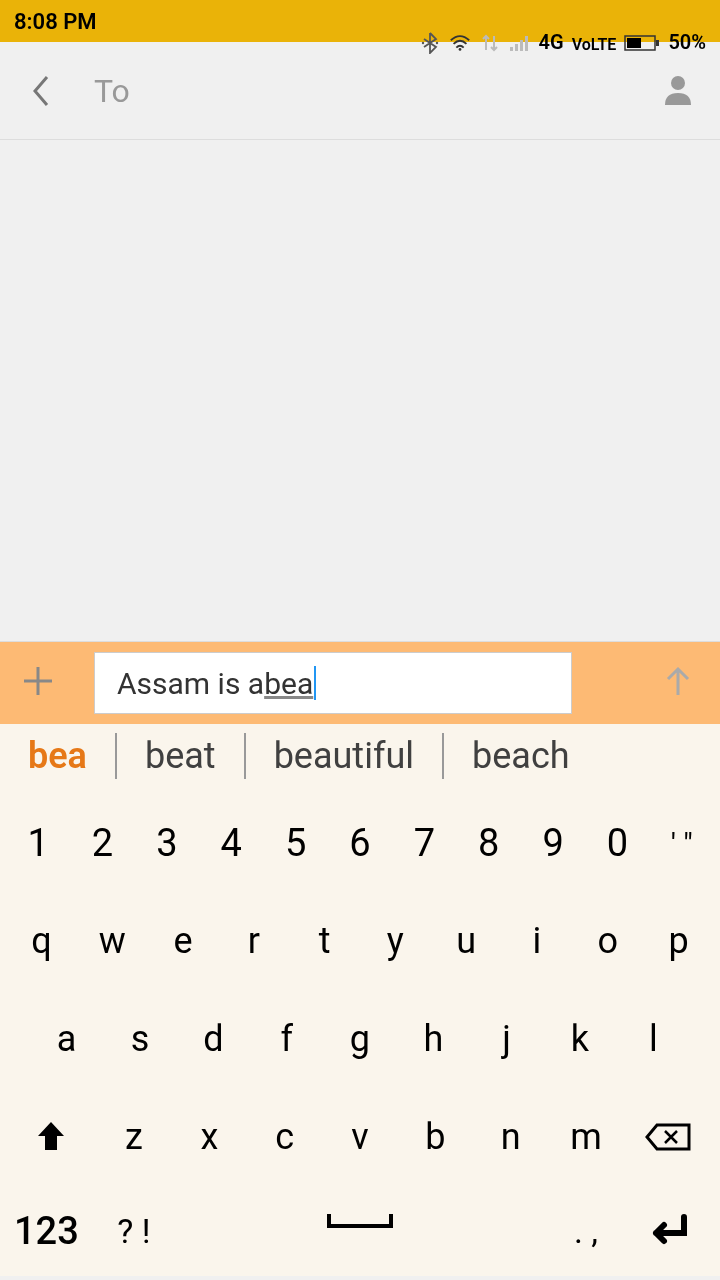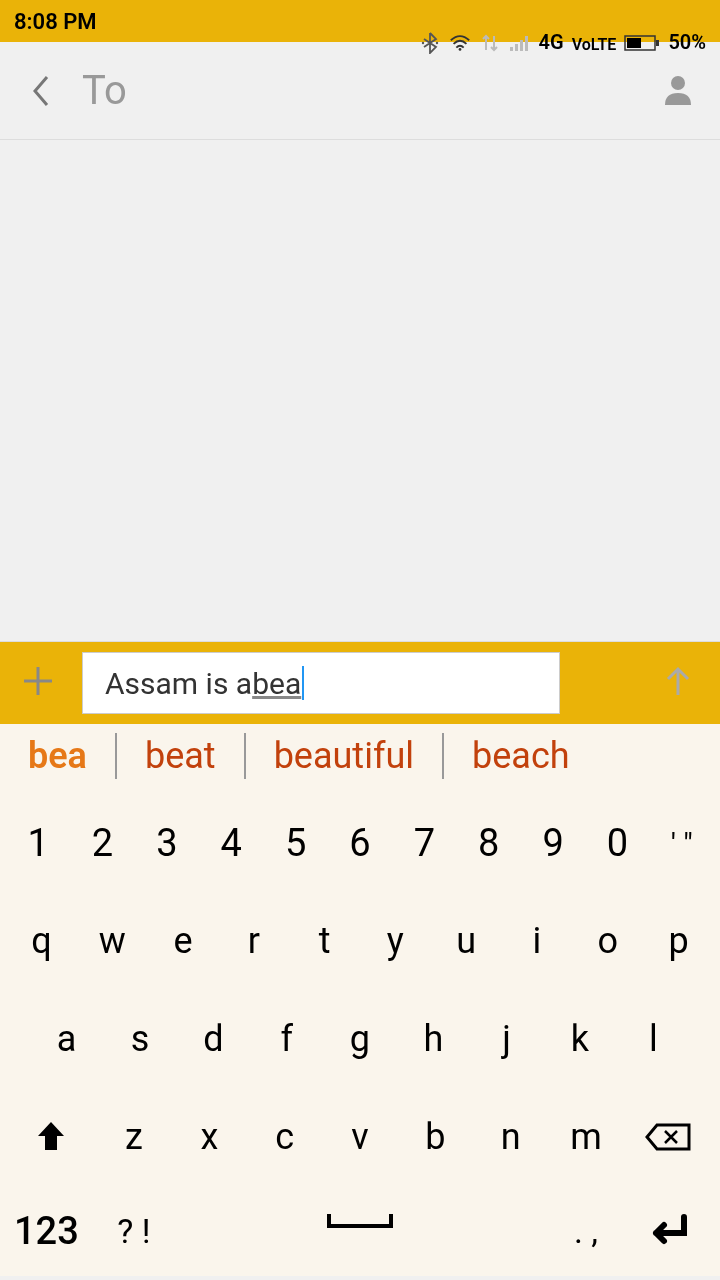--- a/index.html
+++ b/index.html
@@ -4,34 +4,34 @@
 <style>
   * { margin: 0; padding: 0; box-sizing: border-box; }
   html, body { width: 720px; height: 1280px; overflow: hidden; font-family: -apple-system, Roboto, sans-serif; background: #f0f0f0; }
   
   .status-bar { height: 42px; background: #eab308; display: flex; align-items: center; justify-content: space-between; padding: 0 14px; font-size: 22px; font-weight: 600; color: #000; }
   .status-right { display: flex; align-items: flex-end; gap: 8px; }
   .status-icon { width: 22px; height: 22px; display: inline-flex; align-items: center; justify-content: center; }
   
   .header { height: 98px; background: #f0f0f0; display: flex; align-items: center; padding: 0 20px; border-bottom: 1px solid #ddd; }
   .back-btn { width: 40px; height: 40px; display: flex; align-items: center; justify-content: center; }
-  .to-label { font-size: 40px; color: #999; margin-left: 22px; flex: 1; }
+  .to-label { font-size: 32px; color: #999; margin-left: 34px; flex: 1; }
   .contact-icon { width: 40px; height: 40px; }
   
   .message-area { height: 502px; background: #f0f0f0; border-bottom: 1px solid #ddd; }
   
-  .input-row { height: 82px; background: #eab308; display: flex; align-items: center; padding: 0 18px; gap: 20px; }
+  .input-row { height: 82px; background: #fdba74; display: flex; align-items: center; padding: 0 18px; gap: 32px; }
   .plus-btn { width: 44px; height: 44px; }
   .text-input-box { flex: 1; max-width: 478px; height: 62px; background: #fff; border: 1px solid #ccc; display: flex; align-items: center; padding: 0 22px; font-size: 30px; color: #333; }
   .text-input-box .underlined { text-decoration: underline; text-decoration-color: #888; }
   .cursor { display: inline-block; width: 2px; height: 34px; background: #2196F3; margin-left: 1px; vertical-align: middle; }
   .send-btn { width: 44px; height: 44px; margin-left: auto; }
   
   .suggestions { height: 64px; background: #faf5ec; display: flex; align-items: center; }
-  .suggestion { flex: 0 0 auto; text-align: center; font-size: 36px; color: #c2410c; padding: 0 28px; position: relative; }
+  .suggestion { flex: 0 0 auto; text-align: center; font-size: 36px; color: #404040; padding: 0 28px; position: relative; }
   .suggestion.primary { color: #e67817; font-weight: 600; }
   .suggestion-divider { width: 2px; height: 46px; background: #999; }
   
   .keyboard { background: #faf5ec; padding-top: 6px; }
   .kb-row { display: flex; justify-content: space-around; align-items: center; height: 98px; padding: 0 6px; }
   .kb-key { flex: 1; text-align: center; font-size: 36px; color: #000; display: flex; align-items: center; justify-content: center; height: 100%; }
   .kb-key.num { font-size: 38px; }
   .kb-key.quote { font-size: 30px; }
   .kb-row2 { padding: 0 30px 0 30px; }
   .kb-row4 { padding: 0 6px; }

